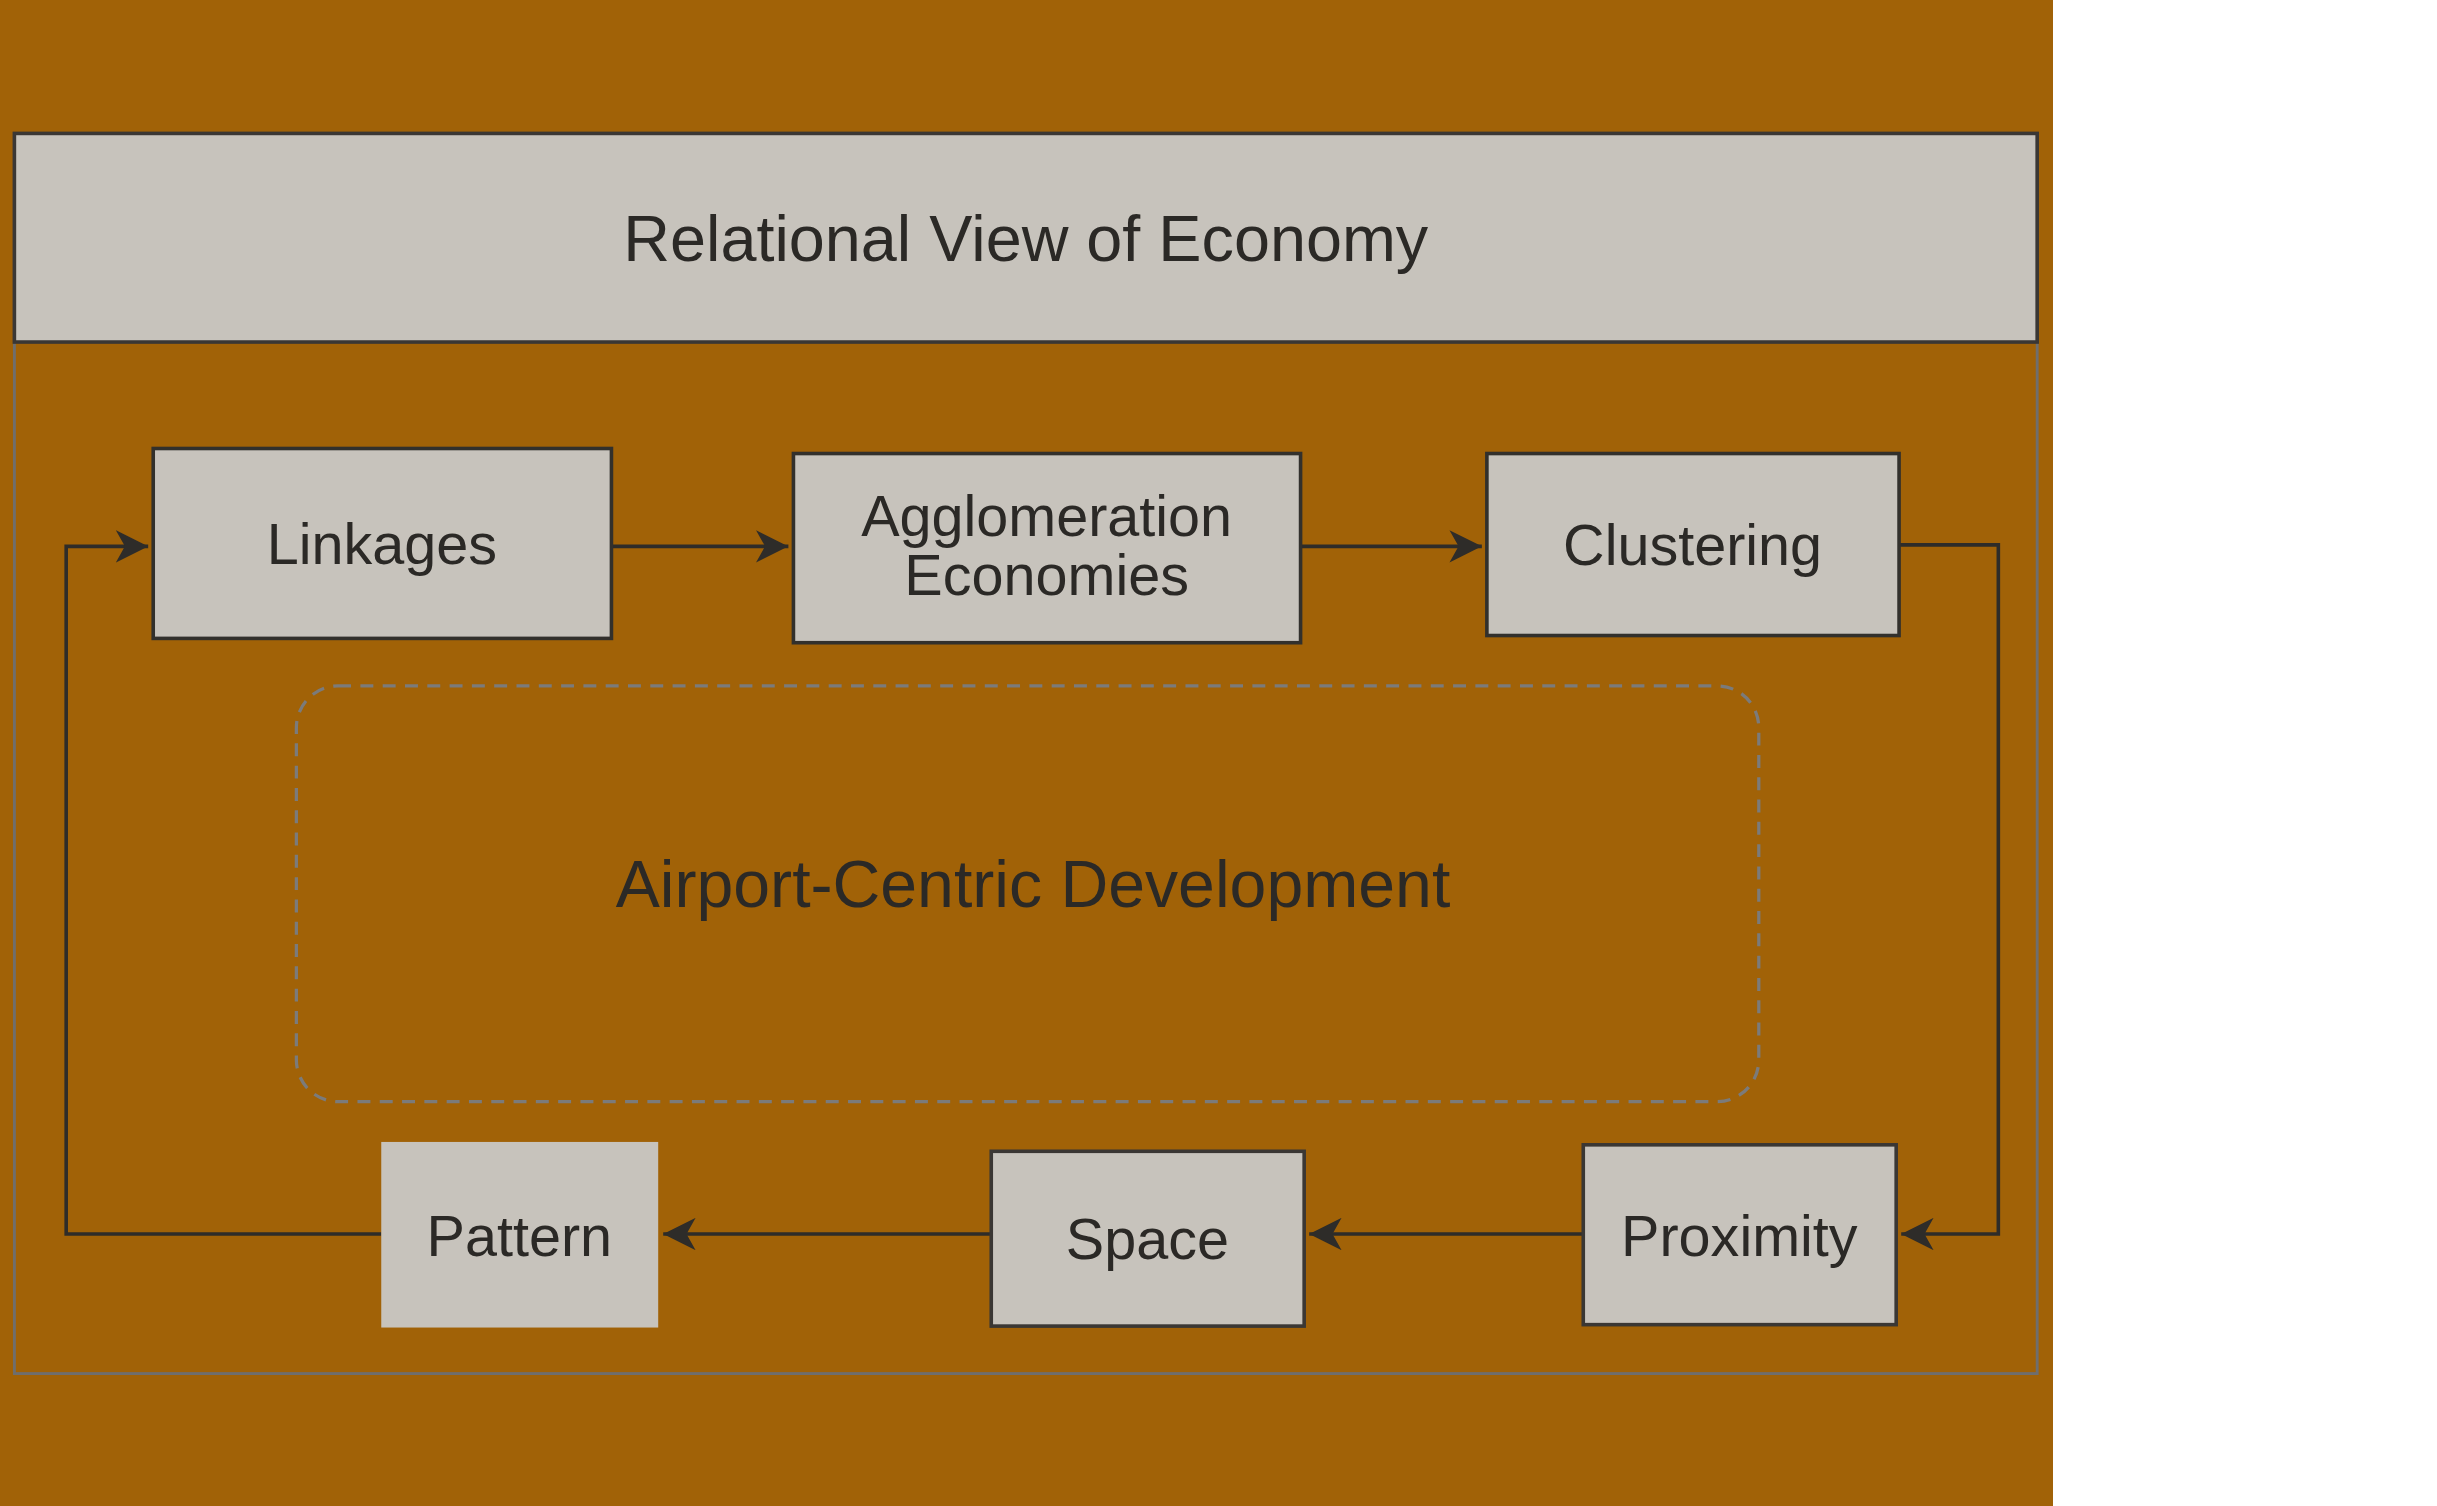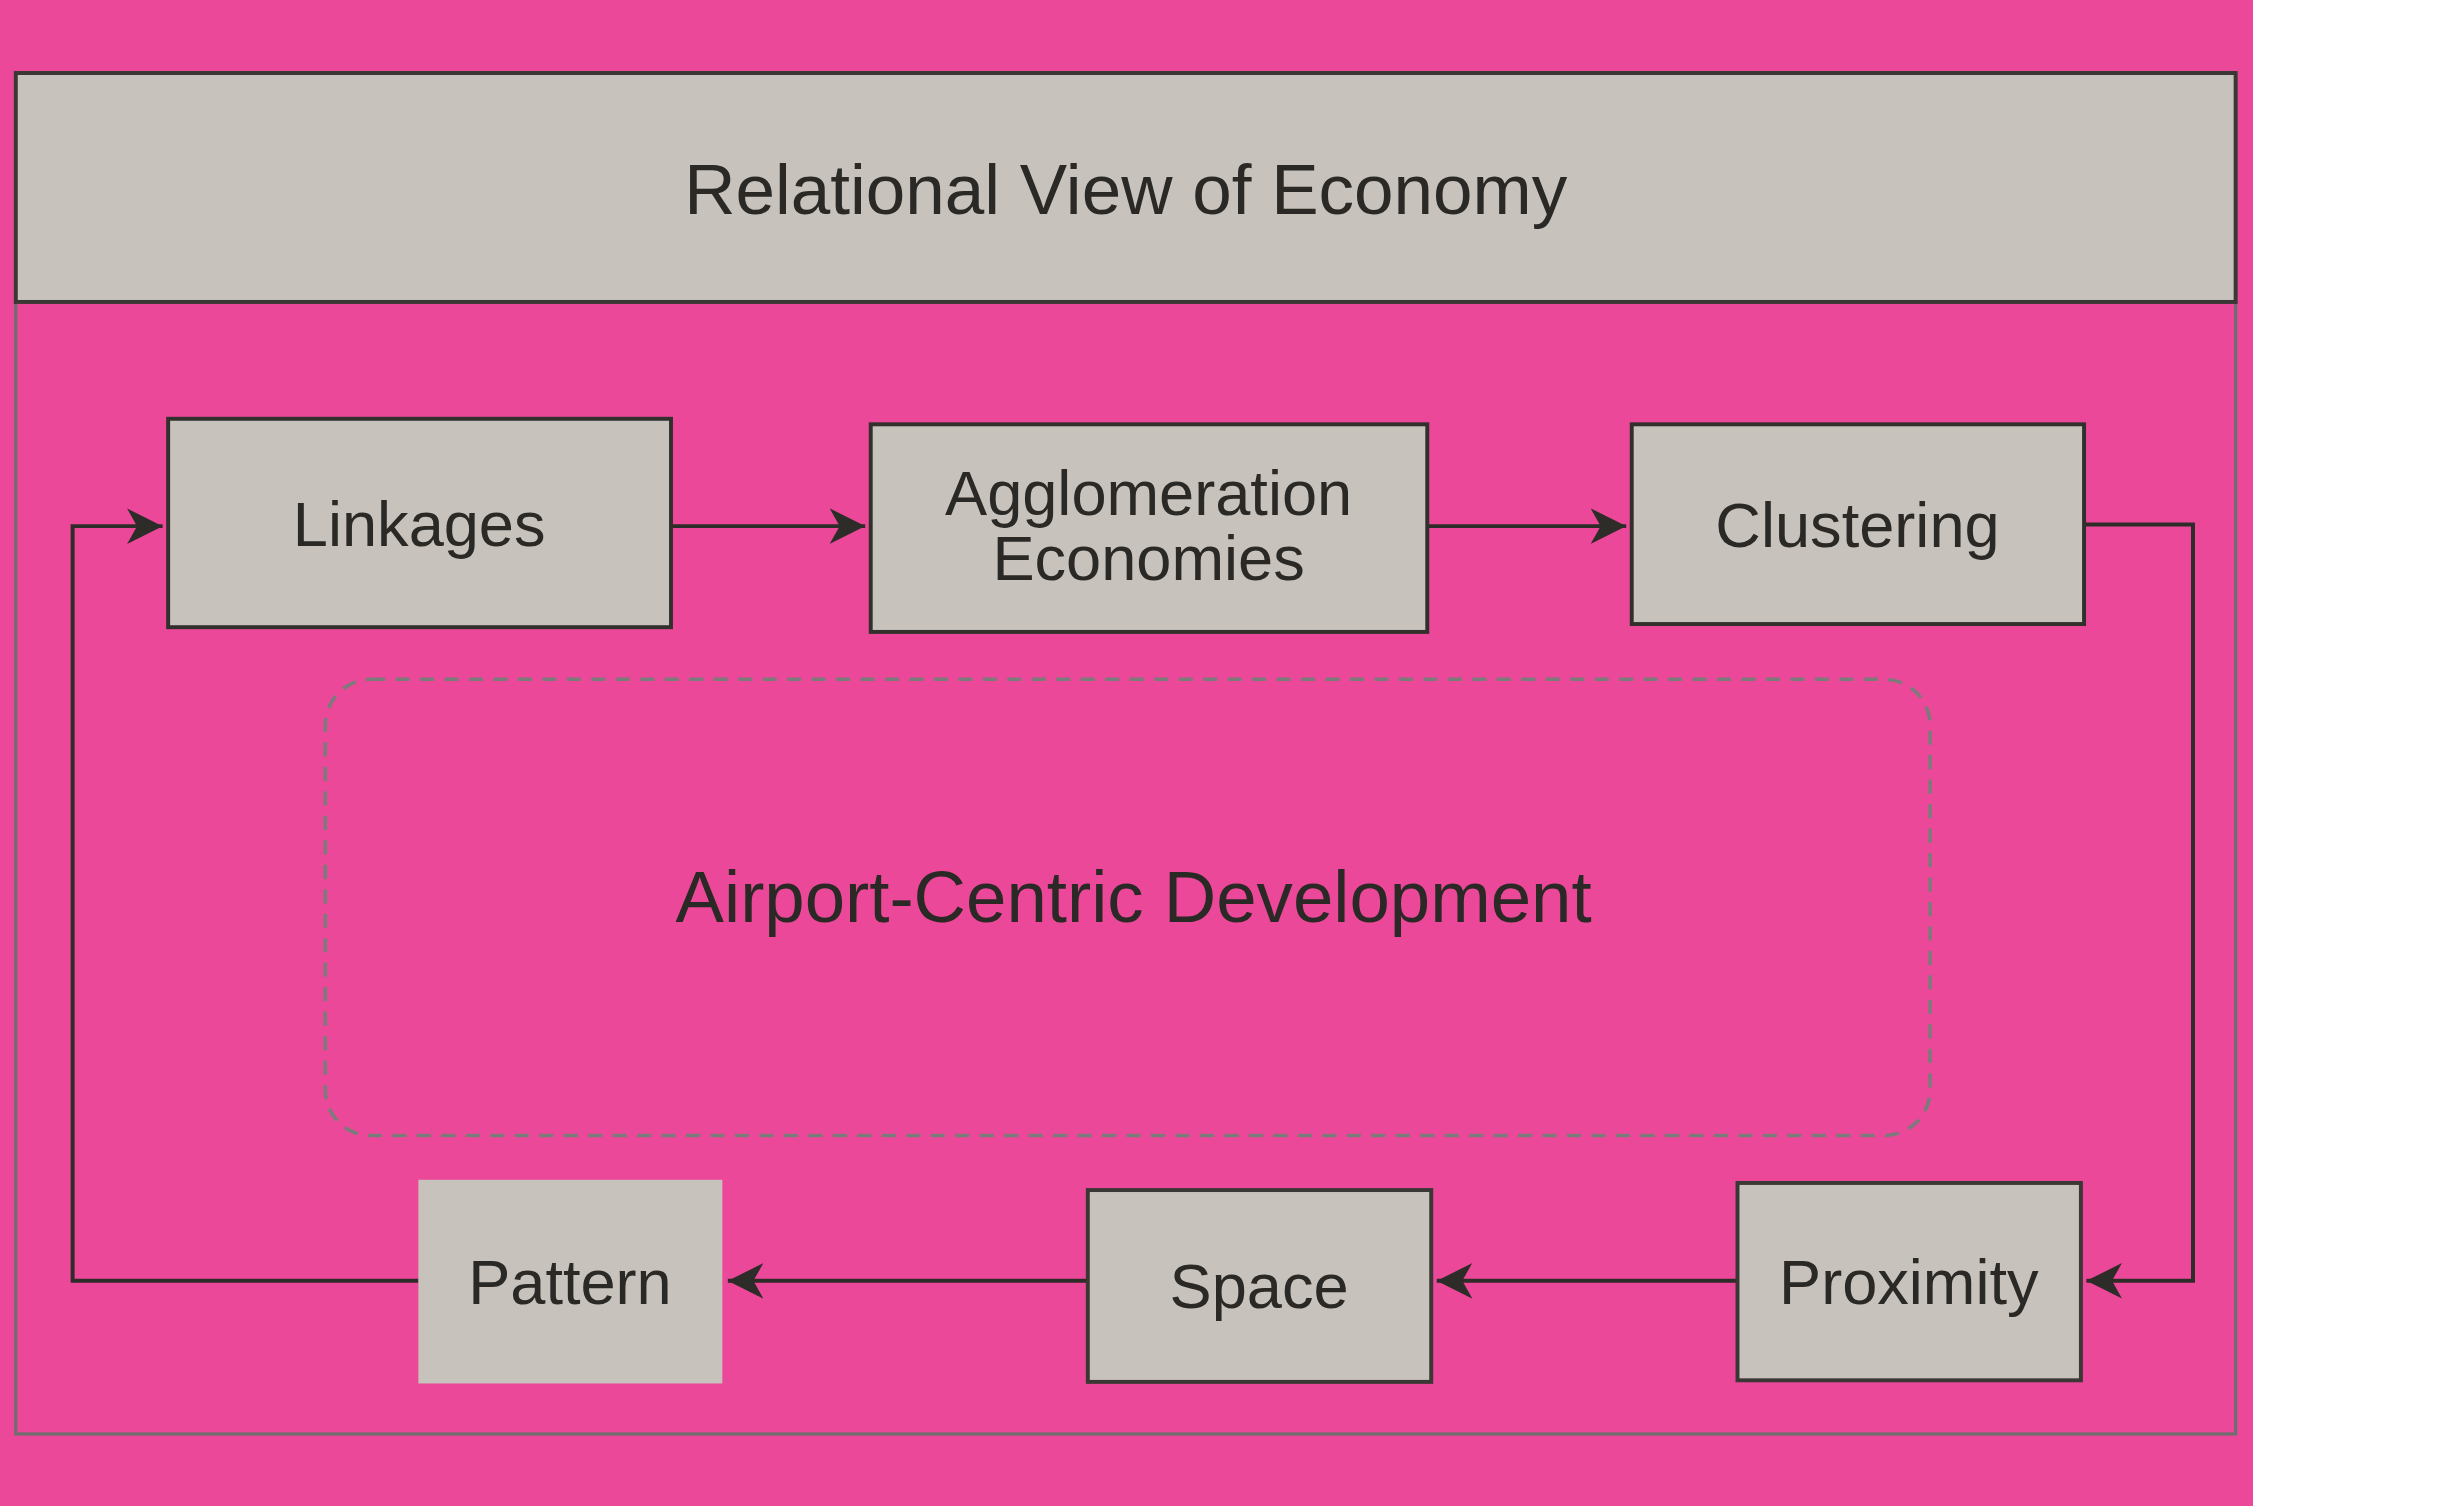--- a/index.html
+++ b/index.html
@@ -2,23 +2,23 @@
 <html style="font-size:13.7px"><head>
 <meta charset="utf-8">
 <style>
   html, body {
     margin: 0;
     padding: 0;
     background: #ffffff;
   }
   .stage {
     position: relative;
-    width: 2253px;
+    width: 2053px;
     height: 1507px;
-    background: #ec4899;
+    background: #a16207;
     font-family: "Liberation Sans", sans-serif;
   }
   .stage svg {
     position: absolute;
     inset: 0;
     width: 100%;
     height: 100%;
   }
   text {
     font-family: "Liberation Sans", sans-serif;

